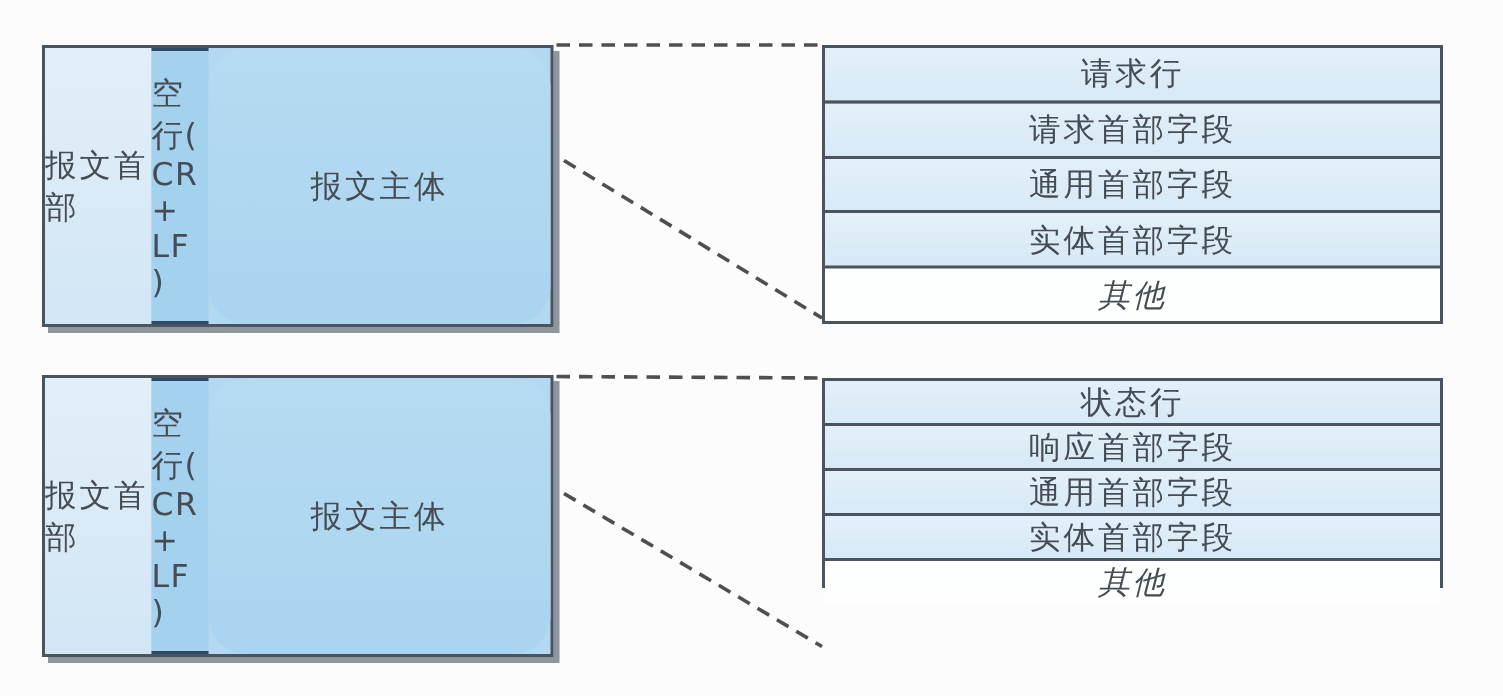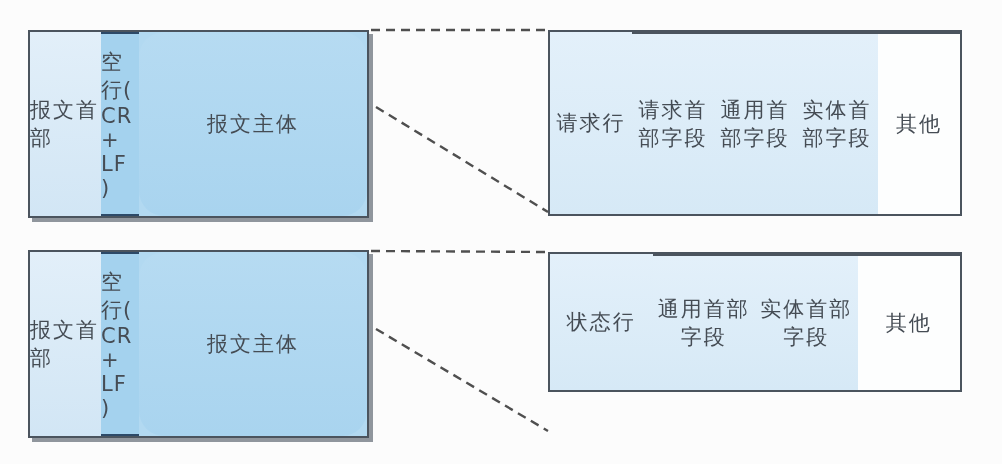--- a/index.html
+++ b/index.html
@@ -60,40 +60,41 @@
     background: linear-gradient(180deg, #b6dbf2 0%, #a9d4ef 100%);
     border-radius: 25px;
   }
   .detail-block {
     position: absolute;
     left: 548px;
     width: 414px;
     box-sizing: border-box;
     border: 2px solid #4b545e;
     display: flex;
-    flex-direction: row;
+    flex-direction: column;
     background: #a3a3a3;
   }
   .detail-row {
     flex: 1 1 0;
     display: flex;
     align-items: center;
     justify-content: center;
     font-size: 21px;
     letter-spacing: 2px;
     color: #454c54;
     background: linear-gradient(180deg, #e3f0fa 0%, #d6e9f6 100%);
     box-sizing: border-box;
   }
   .detail-row + .detail-row {
     border-top: 2px solid #4b545e;
     text-align: center;
   }
   .detail-row.other {
     background: #fdfefe;
+    font-style: italic;
   }
 </style>
 </head>
 <body>
 
 <div class="canvas">
 
   <svg class="connectors" viewBox="0 0 1002 464">
     <line x1="371" y1="30" x2="549" y2="30"></line>
     <line x1="376" y1="107" x2="548" y2="212"></line>
@@ -141,20 +142,23 @@
     <div class="msg-row body">
       <span>报文主体</span>
     </div>
   </div>
 
   <div class="detail-block" style="top:252px; height:140px;">
     <div class="detail-row">
       <span>状态行</span>
     </div>
     <div class="detail-row">
+      <span>响应首部字段</span>
+    </div>
+    <div class="detail-row">
       <span>通用首部字段</span>
     </div>
     <div class="detail-row">
       <span>实体首部字段</span>
     </div>
     <div class="detail-row other">
       <span>其他</span>
     </div>
   </div>
 

